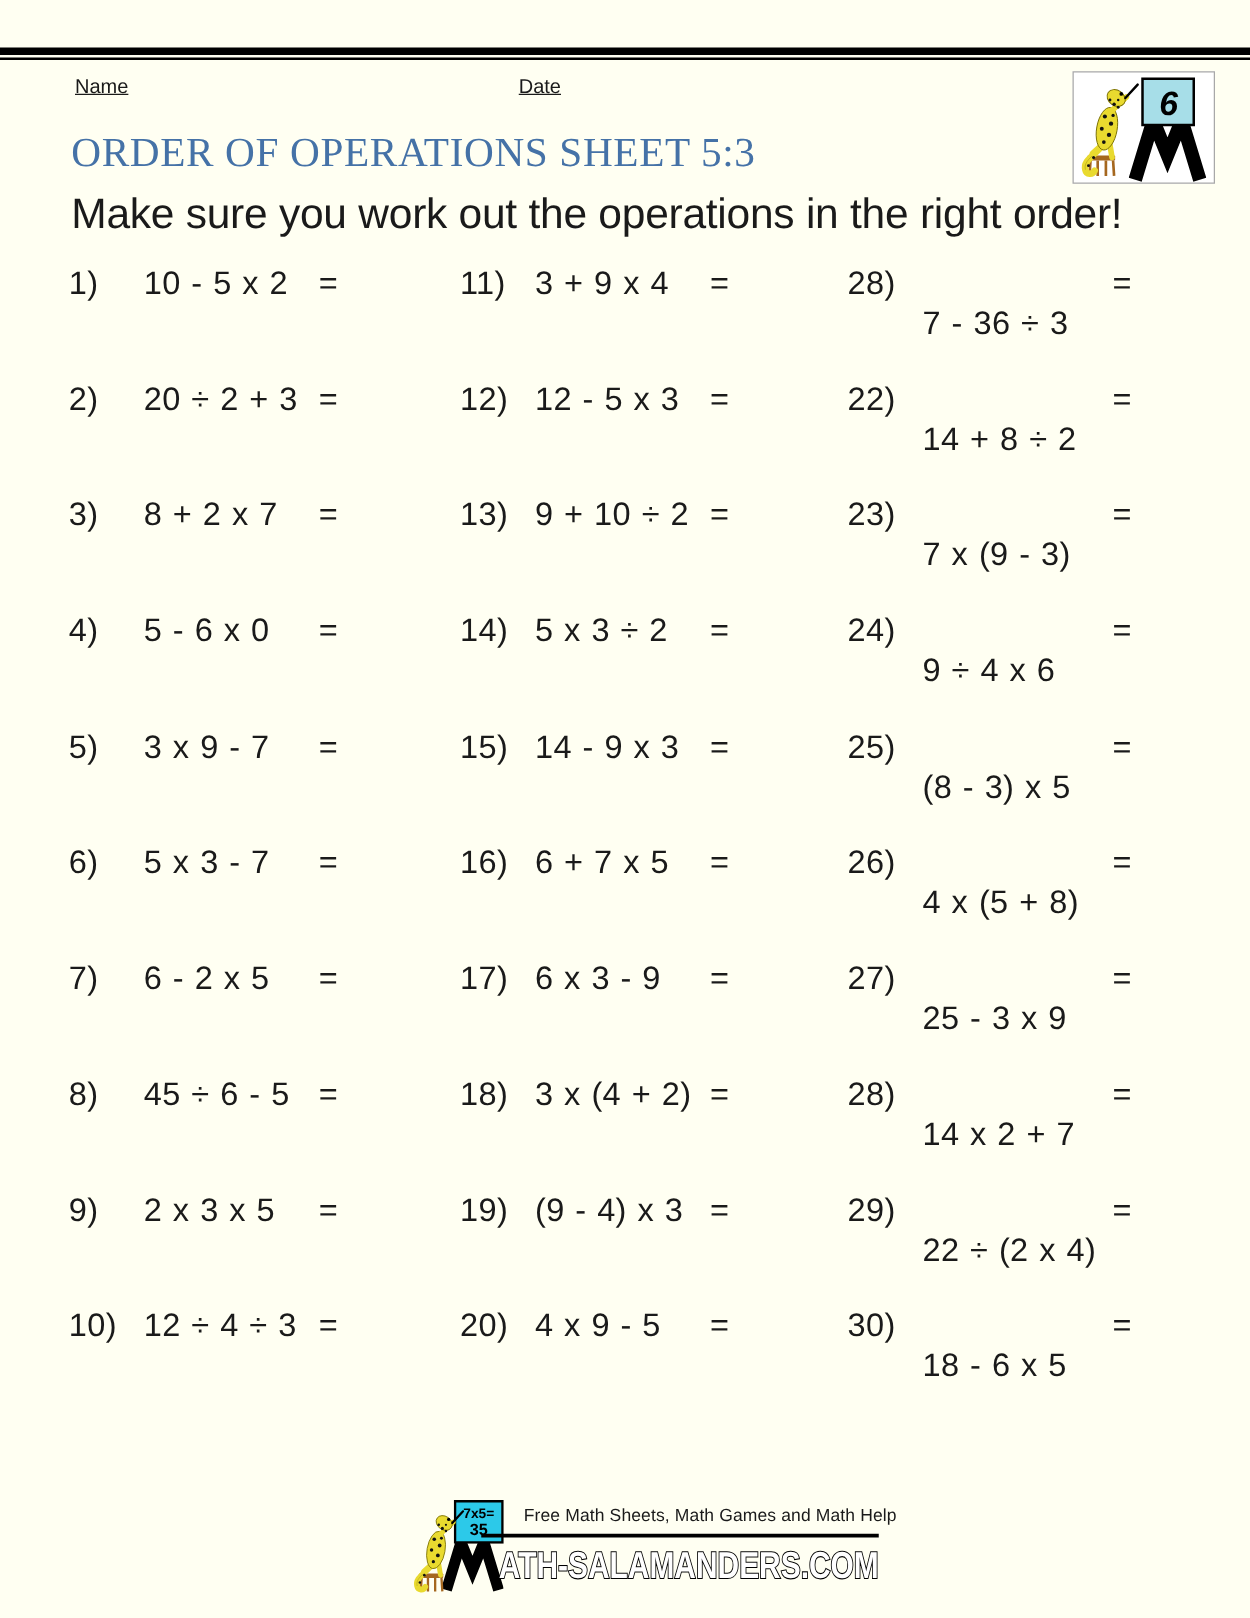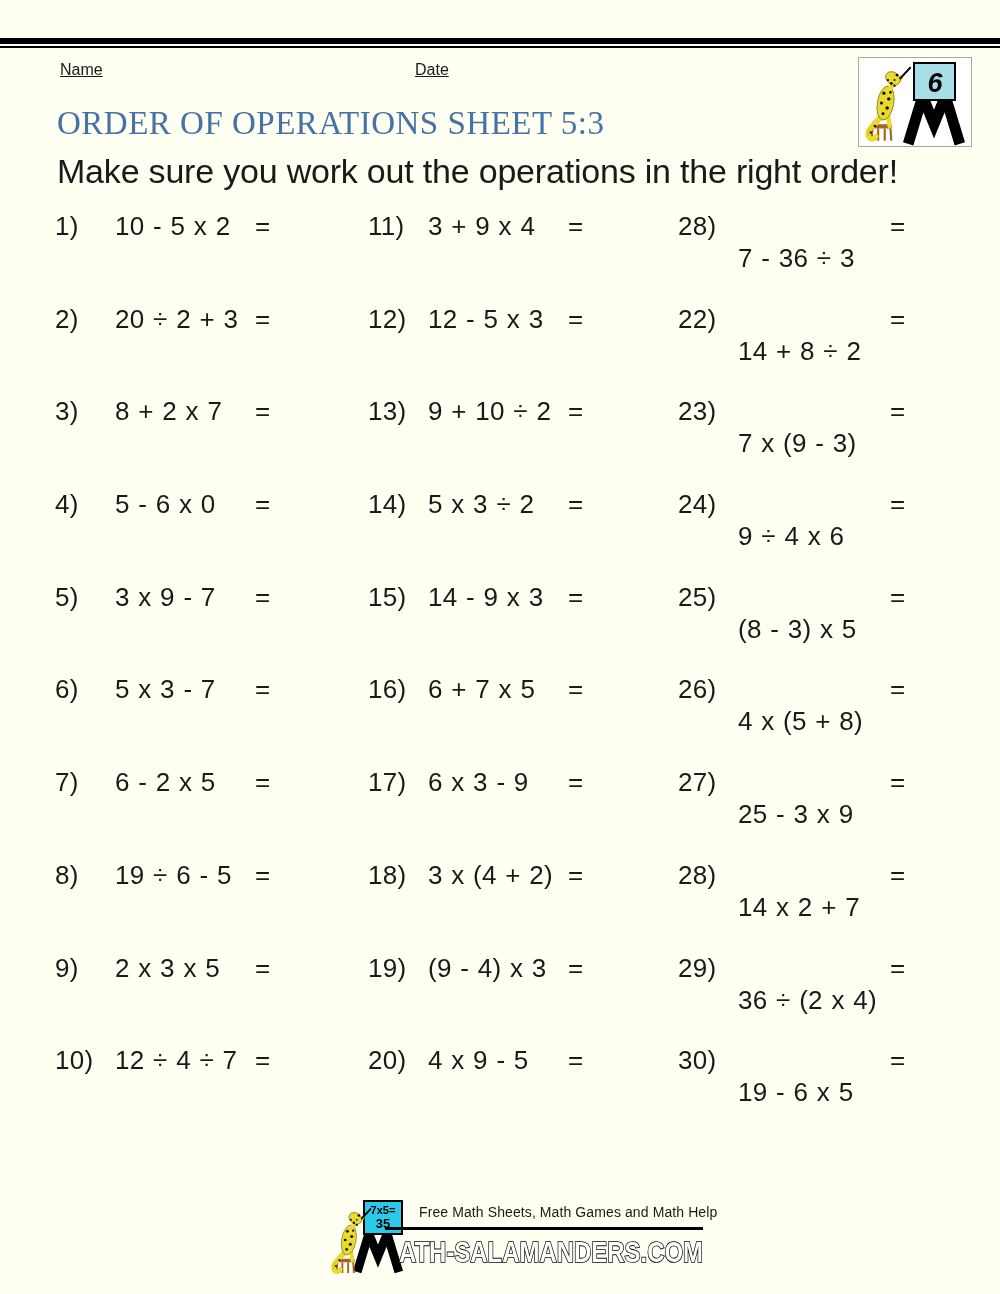--- a/index.html
+++ b/index.html
@@ -176,31 +176,31 @@
         <span class="pe">5 x 3 - 7</span>
         <span class="pq">=</span>
       </div>
     <div class="prob">
         <span class="pn">7)</span>
         <span class="pe">6 - 2 x 5</span>
         <span class="pq">=</span>
       </div>
     <div class="prob">
         <span class="pn">8)</span>
-        <span class="pe">19 ÷ 6 - 5</span>
+        <span class="pe">45 ÷ 6 - 5</span>
         <span class="pq">=</span>
       </div>
     <div class="prob">
         <span class="pn">9)</span>
         <span class="pe">2 x 3 x 5</span>
         <span class="pq">=</span>
       </div>
     <div class="prob">
         <span class="pn">10)</span>
-        <span class="pe">12 ÷ 4 ÷ 7</span>
+        <span class="pe">12 ÷ 4 ÷ 3</span>
         <span class="pq">=</span>
       </div>
   </div>
   <div class="pcol">
     <div class="prob">
         <span class="pn">11)</span>
         <span class="pe">3 + 9 x 4</span>
         <span class="pq">=</span>
       </div>
     <div class="prob">
@@ -285,26 +285,26 @@
         <span class="pe">25 - 3 x 9</span>
         <span class="pq">=</span>
       </div>
     <div class="prob">
         <span class="pn">28)</span>
         <span class="pe">14 x 2 + 7</span>
         <span class="pq">=</span>
       </div>
     <div class="prob">
         <span class="pn">29)</span>
-        <span class="pe">36 ÷ (2 x 4)</span>
+        <span class="pe">22 ÷ (2 x 4)</span>
         <span class="pq">=</span>
       </div>
     <div class="prob">
         <span class="pn">30)</span>
-        <span class="pe">19 - 6 x 5</span>
+        <span class="pe">18 - 6 x 5</span>
         <span class="pq">=</span>
       </div>
   </div>
 </div>
 
 <div class="footer">
 
   <svg class="abs" style="left:20px;top:32px" width="50" height="44" viewBox="0 0 60 52">
     <use href="#mzig"></use>
   </svg>

